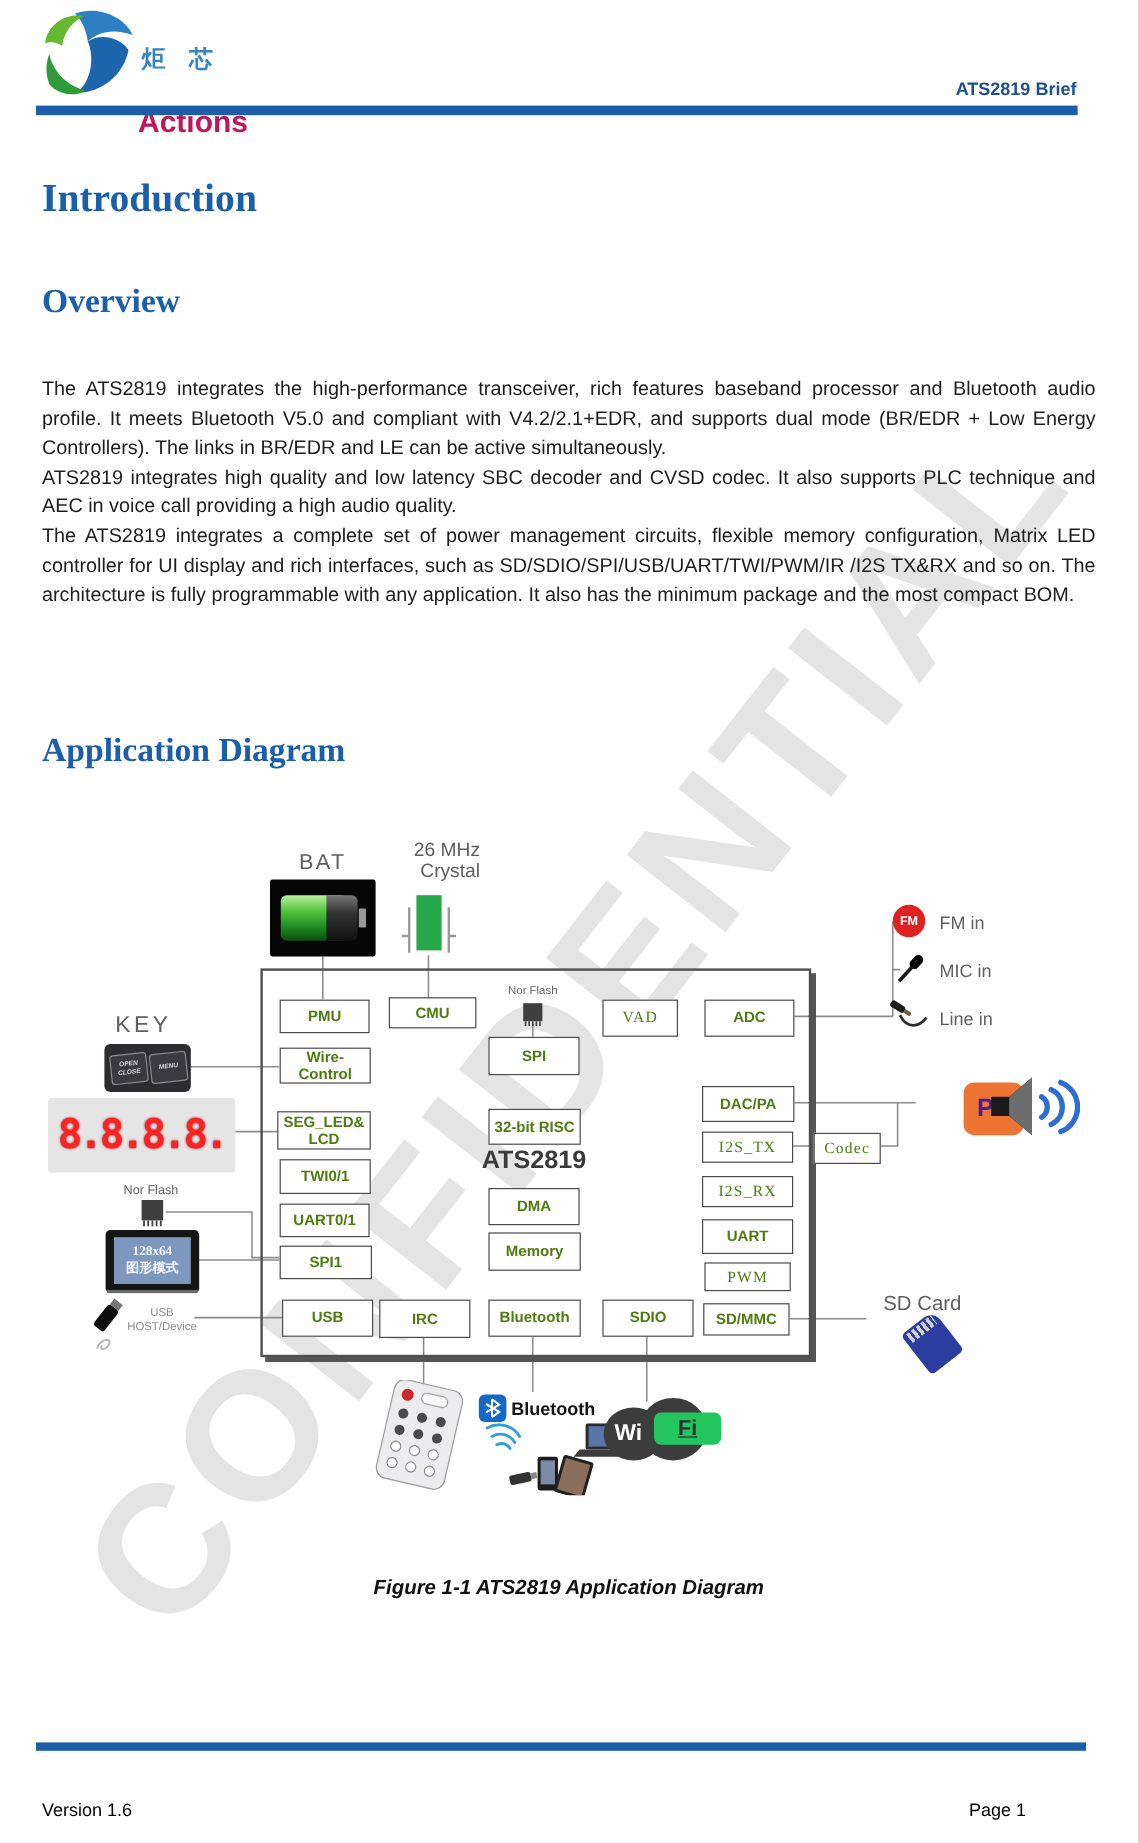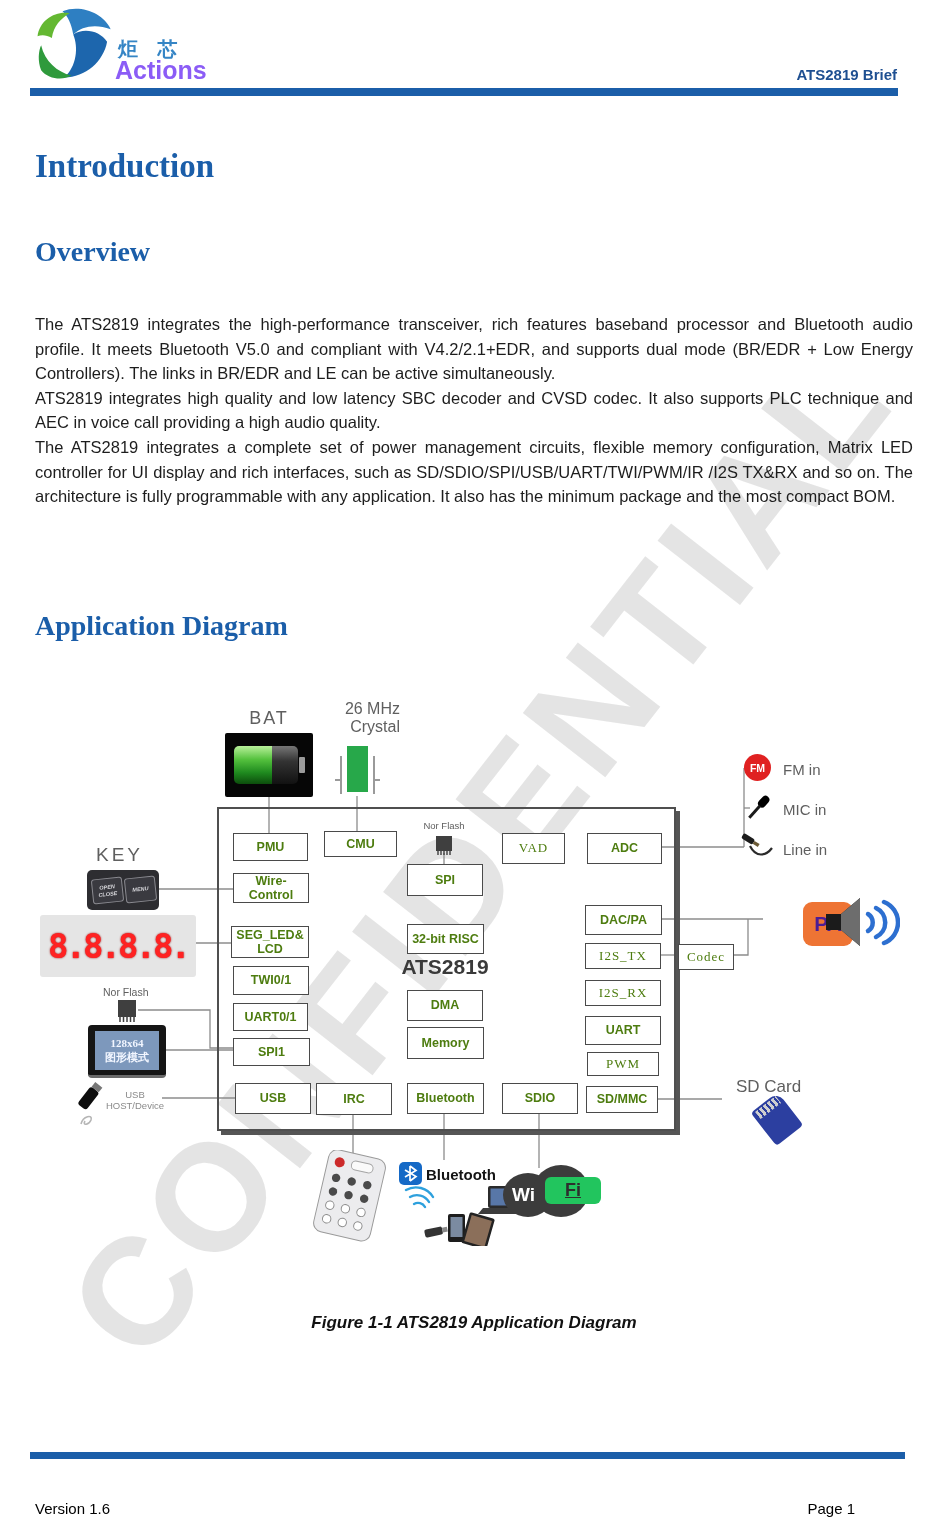--- a/index.html
+++ b/index.html
@@ -6,21 +6,21 @@
   .page{position:relative;width:949px;height:1536px;background:#fff;margin:0 auto;overflow:hidden;
         font-family:"Liberation Sans",sans-serif;}
   .abs{position:absolute;box-sizing:border-box;}
   .z2{z-index:2;}
   
   .wm{position:absolute;left:-160px;top:765px;width:1280px;text-align:center;white-space:nowrap;
       transform:rotate(-52deg);font:bold 152px "Liberation Sans",sans-serif;color:#cfcfcf;opacity:.55;
       letter-spacing:8px;z-index:0;}
   
   .logo-cn{font:bold 20px "Liberation Sans",sans-serif;color:#3585c5;letter-spacing:7px;}
-  .logo-en{font:bold 25px "Liberation Sans",sans-serif;color:#8b5cf6;}
+  .logo-en{font:bold 25px "Liberation Sans",sans-serif;color:#be185d;margin-top:32px;}
   .doc-title{font:bold 15px "Liberation Sans",sans-serif;color:#1e4f91;}
   .rule{background:#1b5ea9;}
   
   .h1{font:bold 33px "Liberation Serif",serif;color:#1b5ea9;}
   .h2{font:bold 28px "Liberation Serif",serif;color:#1b5ea9;}
   .bodytext{font:16.5px/24.6px "Liberation Sans",sans-serif;color:#1d1d1d;text-align:justify;}
   .bodytext p{margin:0;}
   
   .blk{position:absolute;z-index:2;background:#fff;border:1.5px solid #4a4a4a;display:flex;
        align-items:center;justify-content:center;text-align:center;color:#4d7c0f;

